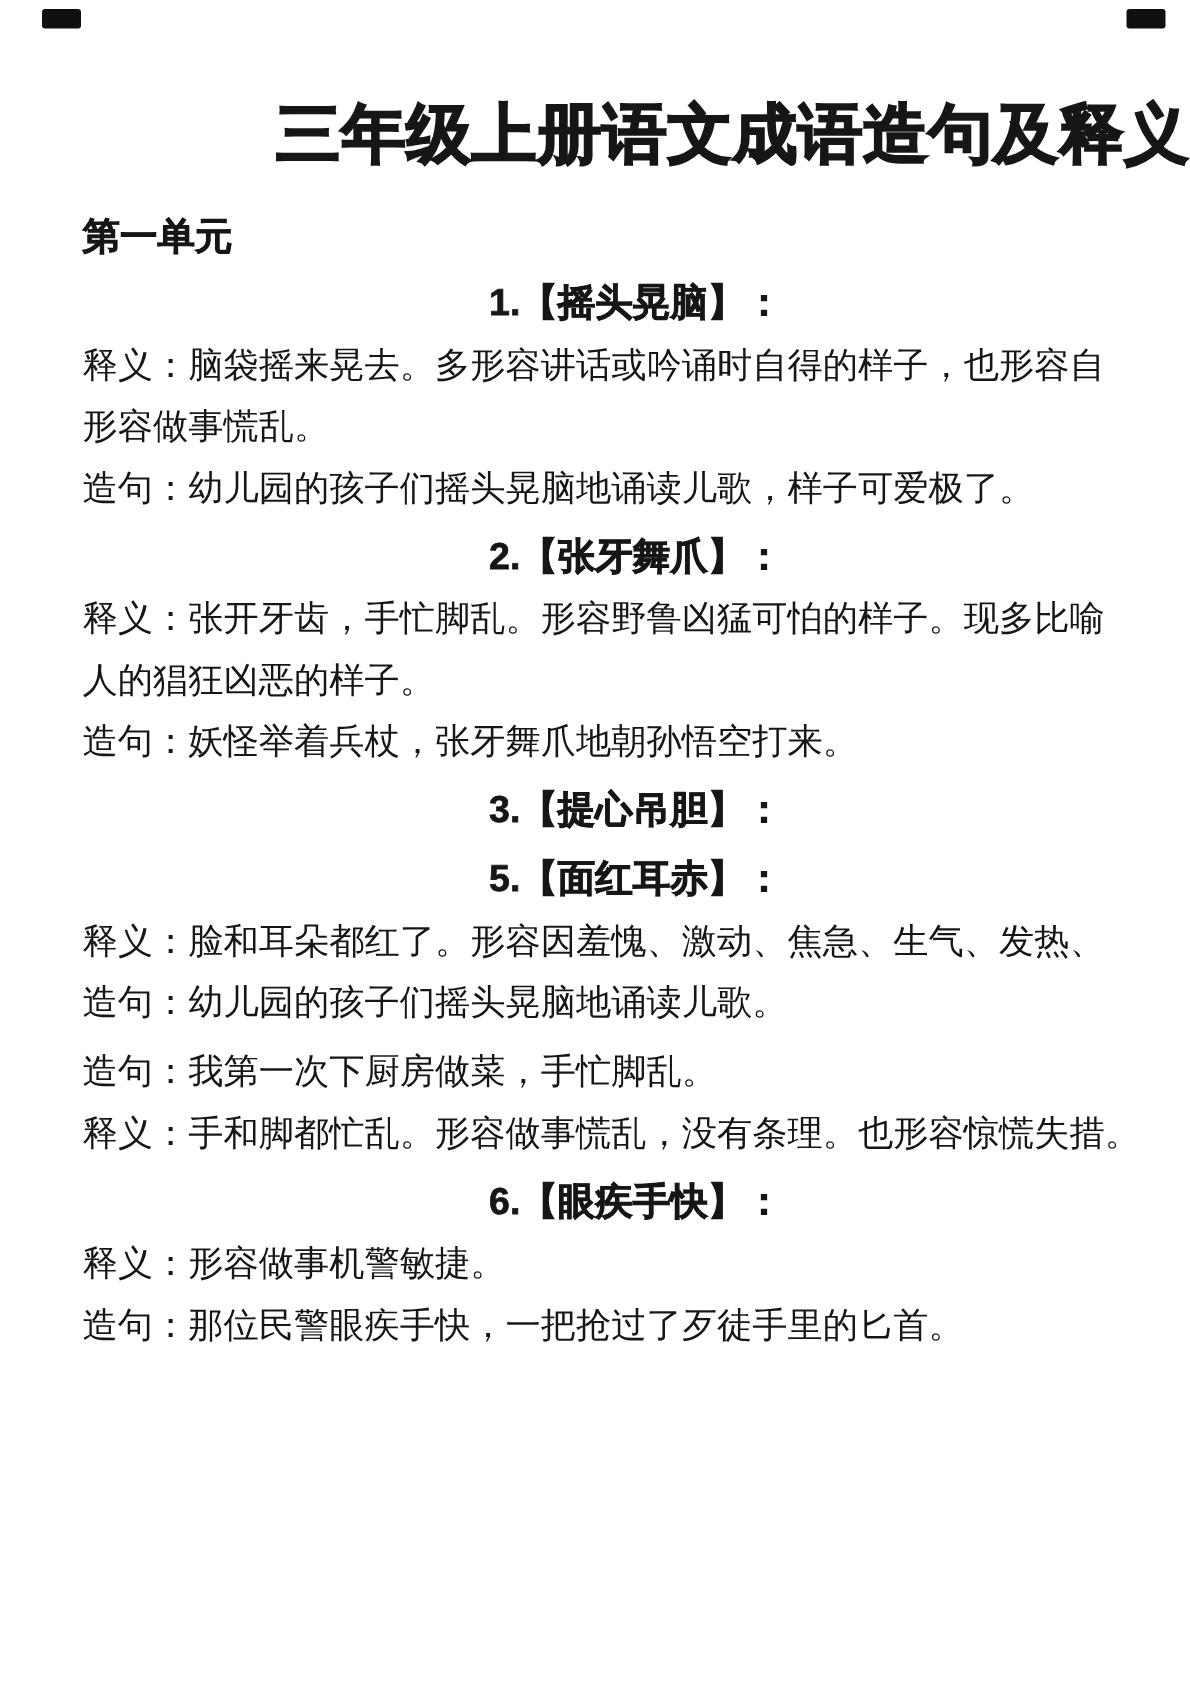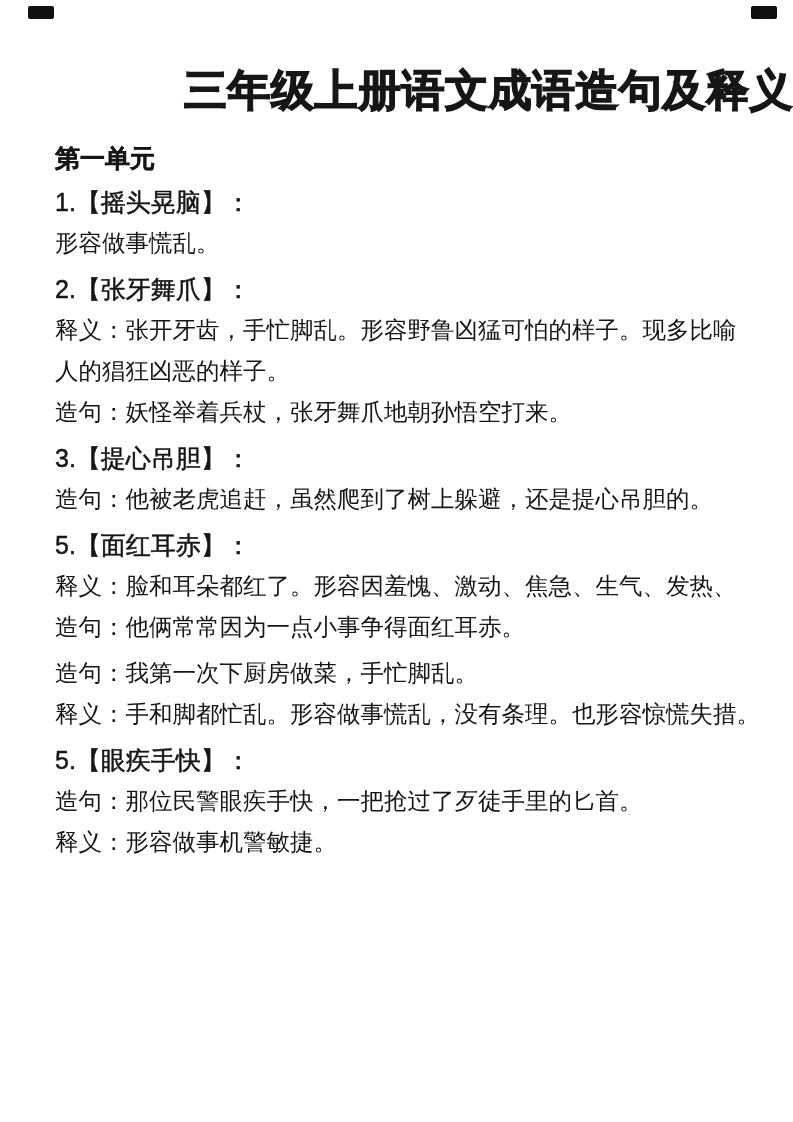--- a/index.html
+++ b/index.html
@@ -45,23 +45,24 @@
     line-height: 40px;
     font-weight: bold;
     -webkit-text-stroke: 0.4px #161616;
   }
 
   .item { margin-bottom: 5px; }
 
   .item-heading {
     font-size: 25px;
     line-height: 41px;
-    font-weight: normal;
+    font-weight: bold;
     -webkit-text-stroke: 0.5px #161616;
     white-space: nowrap;
+    text-align: center;
   }
 
   .text-line {
     font-size: 23.5px;
     line-height: 41px;
     font-weight: normal;
     white-space: nowrap;
   }
 </style>
 </head>
@@ -71,45 +72,46 @@
 <div class="corner-mark right"></div>
 
 <div class="page-title">三年级上册语文成语造句及释义</div>
 
 <div class="content">
 
   <div class="section-heading">第一单元</div>
 
   <div class="item">
     <div class="item-heading">1.【摇头晃脑】：</div>
+    <div class="text-line">释义：脑袋摇来晃去。多形容讲话或吟诵时自得的样子，也形容自</div>
     <div class="text-line">形容做事慌乱。</div>
+    <div class="text-line">造句：幼儿园的孩子们摇头晃脑地诵读儿歌，样子可爱极了。</div>
   </div>
 
   <div class="item">
     <div class="item-heading">2.【张牙舞爪】：</div>
     <div class="text-line">释义：张开牙齿，手忙脚乱。形容野鲁凶猛可怕的样子。现多比喻</div>
     <div class="text-line">人的猖狂凶恶的样子。</div>
     <div class="text-line">造句：妖怪举着兵杖，张牙舞爪地朝孙悟空打来。</div>
   </div>
 
   <div class="item">
     <div class="item-heading">3.【提心吊胆】：</div>
-    <div class="text-line">造句：他被老虎追赶，虽然爬到了树上躲避，还是提心吊胆的。</div>
   </div>
 
   <div class="item">
     <div class="item-heading">5.【面红耳赤】：</div>
     <div class="text-line">释义：脸和耳朵都红了。形容因羞愧、激动、焦急、生气、发热、</div>
-    <div class="text-line">造句：他俩常常因为一点小事争得面红耳赤。</div>
+    <div class="text-line">造句：幼儿园的孩子们摇头晃脑地诵读儿歌。</div>
   </div>
 
   <div class="item">
     <div class="text-line">造句：我第一次下厨房做菜，手忙脚乱。</div>
     <div class="text-line">释义：手和脚都忙乱。形容做事慌乱，没有条理。也形容惊慌失措。</div>
   </div>
 
   <div class="item">
-    <div class="item-heading">5.【眼疾手快】：</div>
+    <div class="item-heading">6.【眼疾手快】：</div>
+    <div class="text-line">释义：形容做事机警敏捷。</div>
     <div class="text-line">造句：那位民警眼疾手快，一把抢过了歹徒手里的匕首。</div>
-    <div class="text-line">释义：形容做事机警敏捷。</div>
   </div>
 
 </div>
 
 </body></html>

